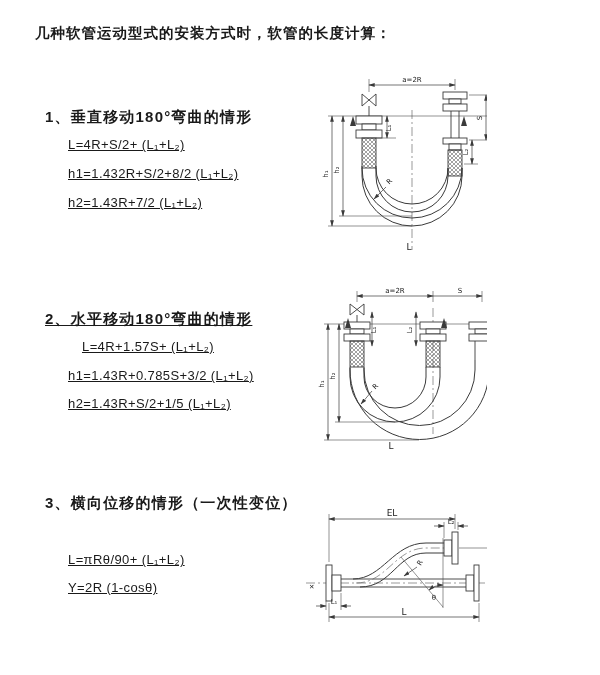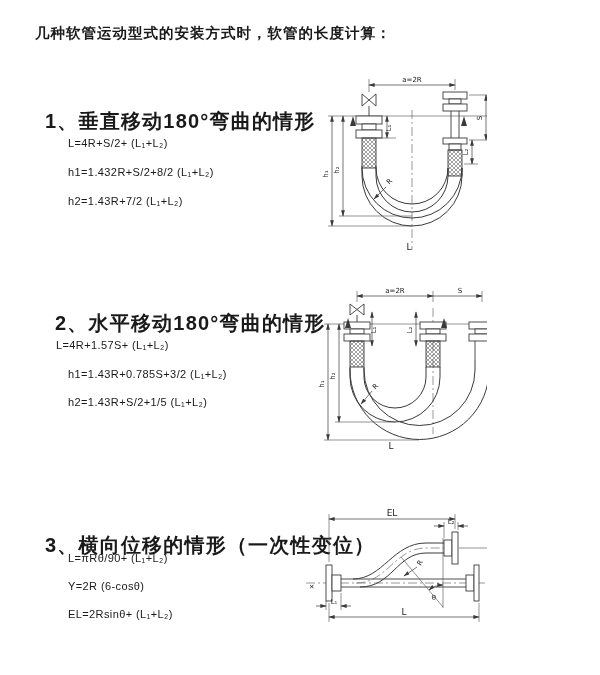--- a/index.html
+++ b/index.html
@@ -1,21 +1,21 @@
 <!DOCTYPE html>
 <html><head>
 <meta charset="utf-8">
 <style>
   html,body{margin:0;padding:0;background:#fff;}
   #page{position:relative;width:487px;height:675px;background:#fff;overflow:hidden;
         font-family:"Liberation Sans","DejaVu Sans",sans-serif;color:#1a1a1a;}
   .abs{position:absolute;white-space:nowrap;}
   .title{font-size:14.5px;font-weight:700;letter-spacing:1px;}
-  .heading{font-size:20px;font-weight:700;letter-spacing:1.2px;}
-  .formula{font-size:11px;font-weight:400;letter-spacing:0.4px;}
+  .heading{font-size:15px;font-weight:700;letter-spacing:1.2px;}
+  .formula{font-size:13px;font-weight:400;letter-spacing:0.4px;text-decoration:underline;}
   svg text{font-family:"DejaVu Sans",sans-serif;font-size:7px;fill:#222;}
   svg .big{font-size:9px;}
   .dim{stroke:#3a3a3a;stroke-width:0.7;fill:none;}
   .thin{stroke:#4a4a4a;stroke-width:0.6;fill:none;}
   .pipe{stroke:#3a3a3a;stroke-width:0.9;fill:none;}
   .hose{stroke:#3a3a3a;stroke-width:1;fill:none;}
   .flange{fill:#fff;stroke:#3a3a3a;stroke-width:0.9;}
   .cl{stroke:#555;stroke-width:0.6;stroke-dasharray:9 3 2 3;fill:none;}
   .solidfill{fill:#3a3a3a;stroke:none;}
 </style>
@@ -24,29 +24,28 @@
 
 <div id="page">
 
   <div class="abs title" style="left:35px;top:24px;">几种软管运动型式的安装方式时，软管的长度计算：</div>
 
   <div class="abs heading" style="left:45px;top:108px;">1、垂直移动180°弯曲的情形</div>
   <div class="abs formula" style="left:68px;top:137px;">L=4R+S/2+ (L₁+L₂)</div>
   <div class="abs formula" style="left:68px;top:166px;">h1=1.432R+S/2+8/2 (L₁+L₂)</div>
   <div class="abs formula" style="left:68px;top:195px;">h2=1.43R+7/2 (L₁+L₂)</div>
 
-  <div class="abs heading" style="left:55px;top:310px;">2、水平移动180°弯曲的情形</div>
-  <div class="abs formula" style="left:56px;top:339px;">L=4R+1.57S+ (L₁+L₂)</div>
+  <div class="abs heading" style="left:45px;top:310px;text-decoration:underline;">2、水平移动180°弯曲的情形</div>
+  <div class="abs formula" style="left:82px;top:339px;">L=4R+1.57S+ (L₁+L₂)</div>
   <div class="abs formula" style="left:68px;top:368px;">h1=1.43R+0.785S+3/2 (L₁+L₂)</div>
   <div class="abs formula" style="left:68px;top:396px;">h2=1.43R+S/2+1/5 (L₁+L₂)</div>
 
-  <div class="abs heading" style="left:45px;top:532px;">3、横向位移的情形（一次性变位）</div>
+  <div class="abs heading" style="left:45px;top:494px;">3、横向位移的情形（一次性变位）</div>
   <div class="abs formula" style="left:68px;top:552px;">L=πRθ/90+ (L₁+L₂)</div>
-  <div class="abs formula" style="left:68px;top:580px;">Y=2R (6-cosθ)</div>
-  <div class="abs formula" style="left:68px;top:608px;">EL=2Rsinθ+ (L₁+L₂)</div>
+  <div class="abs formula" style="left:68px;top:580px;">Y=2R (1-cosθ)</div>
 
   <svg class="abs" style="left:312px;top:70px;" width="280" height="192" viewBox="0 0 280 192">
     <defs>
       <marker id="ar1" viewBox="0 0 10 6" markerWidth="9" markerHeight="5.4" refX="9" refY="3" orient="auto-start-reverse">
         <path d="M0,0 L10,3 L0,6 Z" fill="#3a3a3a"></path>
       </marker>
       <pattern id="ht1" width="4" height="4" patternUnits="userSpaceOnUse">
         <path d="M0,4 L4,0 M0,0 L4,4" stroke="#555" stroke-width="0.55"></path>
       </pattern>
     </defs>

